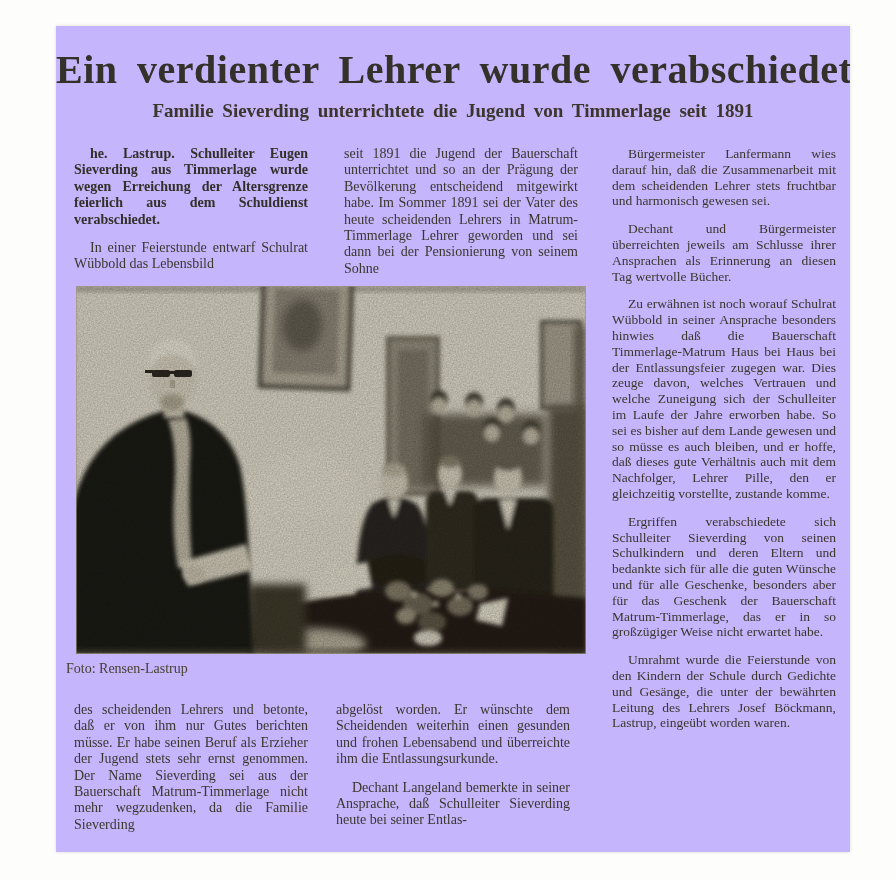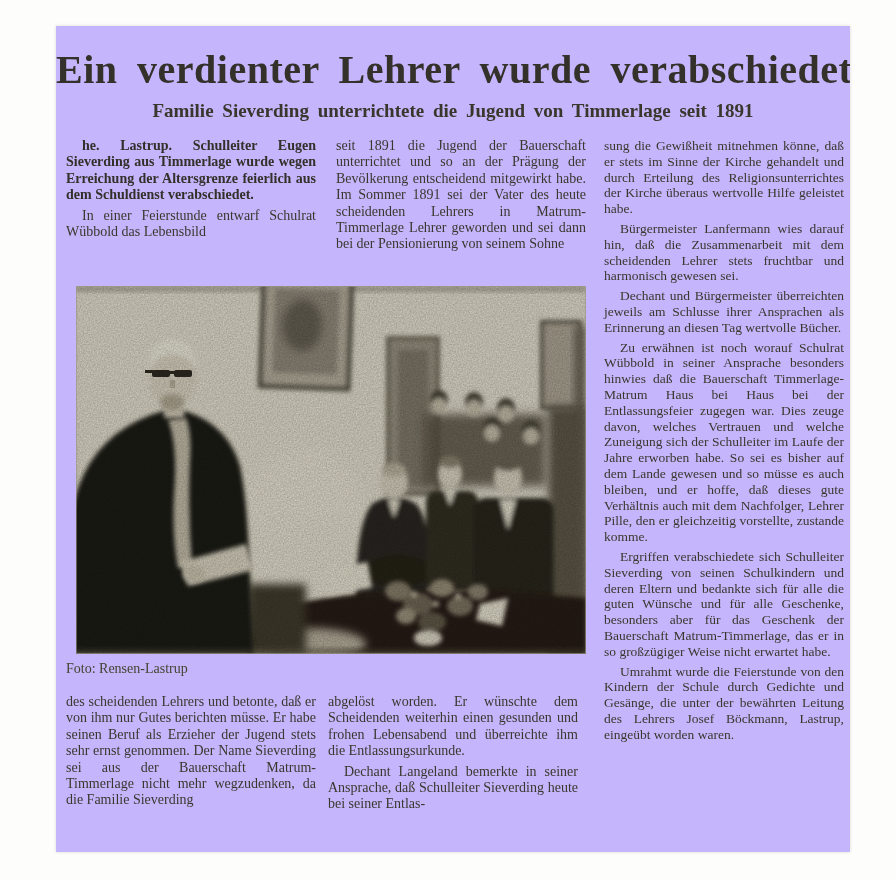--- a/index.html
+++ b/index.html
@@ -28,21 +28,21 @@
     font-size:19px;font-weight:bold;color:#3a362c;
     word-spacing:4px;white-space:nowrap;
   }
   .col{
     position:absolute;
     color:#3b372d;
     font-size:14px;line-height:16.4px;
     text-align:justify;
     hyphens:auto;-webkit-hyphens:auto;
   }
-  .col p{margin:4px;}
+  .col p{margin:12px;}
   .col p.ind{text-indent:16px;}
   .lead{font-weight:bold;text-indent:16px;color:#33302a;}
   .c1t{left:6px;top:108px;width:258px;}
   .c2t{left:276px;top:108px;width:258px;}
   .c3 {left:544px;top:108px;width:248px;font-size:13.5px;line-height:15.8px;}
   .c1b{left:6px;top:664px;width:258px;}
   .c2b{left:268px;top:664px;width:258px;}
   .photo-wrap{
     position:absolute;left:20px;top:260px;width:510px;height:368px;
     background:#d8d3c3;
@@ -67,21 +67,20 @@
   <div class="col c1t">
     <p class="lead">he. Lastrup. Schulleiter Eugen Sieverding aus Timmerlage wurde wegen Erreichung der Altersgrenze feierlich aus dem Schuldienst verabschiedet.</p>
     <p class="ind">In einer Feierstunde entwarf Schulrat Wübbold das Lebensbild</p>
   </div>
 
   <div class="col c2t">
     <p>seit 1891 die Jugend der Bauerschaft unterrichtet und so an der Prägung der Bevölkerung entscheidend mitgewirkt habe. Im Sommer 1891 sei der Vater des heute scheidenden Lehrers in Matrum-Timmerlage Lehrer geworden und sei dann bei der Pensionierung von seinem Sohne</p>
   </div>
 
   <div class="col c3">
-    <p>sung die Gewißheit mitnehmen könne, daß er stets im Sinne der Kirche gehandelt und durch Erteilung des Religionsunterrichtes der Kirche überaus wertvolle Hilfe geleistet habe.</p>
     <p class="ind">Bürgermeister Lanfermann wies darauf hin, daß die Zusammenarbeit mit dem scheidenden Lehrer stets fruchtbar und harmonisch gewesen sei.</p>
     <p class="ind">Dechant und Bürgermeister überreichten jeweils am Schlusse ihrer Ansprachen als Erinnerung an diesen Tag wertvolle Bücher.</p>
     <p class="ind">Zu erwähnen ist noch worauf Schulrat Wübbold in seiner Ansprache besonders hinwies daß die Bauerschaft Timmerlage-Matrum Haus bei Haus bei der Entlassungsfeier zugegen war. Dies zeuge davon, welches Vertrauen und welche Zuneigung sich der Schulleiter im Laufe der Jahre erworben habe. So sei es bisher auf dem Lande gewesen und so müsse es auch bleiben, und er hoffe, daß dieses gute Verhältnis auch mit dem Nachfolger, Lehrer Pille, den er gleichzeitig vorstellte, zustande komme.</p>
     <p class="ind">Ergriffen verabschiedete sich Schulleiter Sieverding von seinen Schulkindern und deren Eltern und bedankte sich für alle die guten Wünsche und für alle Geschenke, besonders aber für das Geschenk der Bauerschaft Matrum-Timmerlage, das er in so großzügiger Weise nicht erwartet habe.</p>
     <p class="ind">Umrahmt wurde die Feierstunde von den Kindern der Schule durch Gedichte und Gesänge, die unter der bewährten Leitung des Lehrers Josef Böckmann, Lastrup, eingeübt worden waren.</p>
   </div>
 
   <div class="photo-wrap">
     <svg width="510" height="368" viewBox="0 0 510 368">
       <defs>

